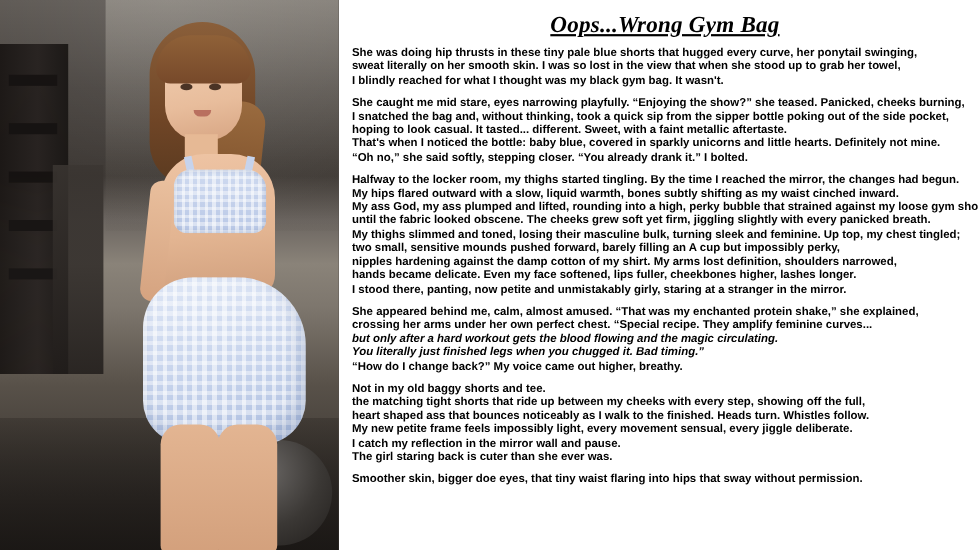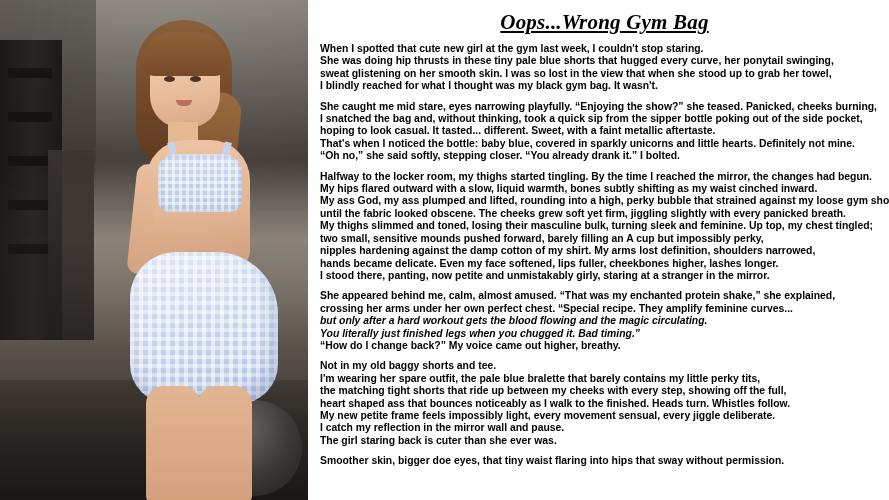--- a/index.html
+++ b/index.html
@@ -271,23 +271,22 @@
       <div class="leg-r"></div>
     </div>
   </div>
 
   <div class="content">
     <div class="title">Oops...Wrong Gym Bag</div>
 
     <div class="story">
 
       <p class="para">
-        <span class="line">When I spotted that cute new girl at the gym last week, I couldn't stop staring.</span>
         <span class="line">She was doing hip thrusts in these tiny pale blue shorts that hugged every curve, her ponytail swinging,</span>
-        <span class="line">sweat glistening on her smooth skin. I was so lost in the view that when she stood up to grab her towel,</span>
+        <span class="line">sweat literally on her smooth skin. I was so lost in the view that when she stood up to grab her towel,</span>
         <span class="line">I blindly reached for what I thought was my black gym bag. It wasn't.</span>
       </p>
 
       <p class="para">
         <span class="line">She caught me mid stare, eyes narrowing playfully. “Enjoying the show?” she teased. Panicked, cheeks burning,</span>
         <span class="line">I snatched the bag and, without thinking, took a quick sip from the sipper bottle poking out of the side pocket,</span>
         <span class="line">hoping to look casual. It tasted... different. Sweet, with a faint metallic aftertaste.</span>
         <span class="line">That's when I noticed the bottle: baby blue, covered in sparkly unicorns and little hearts. Definitely not mine.</span>
         <span class="line">“Oh no,” she said softly, stepping closer. “You already drank it.” I bolted.</span>
       </p>
@@ -307,21 +306,20 @@
       <p class="para">
         <span class="line">She appeared behind me, calm, almost amused. “That was my enchanted protein shake,” she explained,</span>
         <span class="line">crossing her arms under her own perfect chest. “Special recipe. They amplify feminine curves...</span>
         <span class="line it">but only after a hard workout gets the blood flowing and the magic circulating.</span>
         <span class="line it">You literally just finished legs when you chugged it. Bad timing.”</span>
         <span class="line">“How do I change back?” My voice came out higher, breathy.</span>
       </p>
 
       <p class="para">
         <span class="line">Not in my old baggy shorts and tee.</span>
-        <span class="line">I'm wearing her spare outfit, the pale blue bralette that barely contains my little perky tits,</span>
         <span class="line">the matching tight shorts that ride up between my cheeks with every step, showing off the full,</span>
         <span class="line">heart shaped ass that bounces noticeably as I walk to the finished. Heads turn. Whistles follow.</span>
         <span class="line">My new petite frame feels impossibly light, every movement sensual, every jiggle deliberate.</span>
         <span class="line">I catch my reflection in the mirror wall and pause.</span>
         <span class="line">The girl staring back is cuter than she ever was.</span>
       </p>
 
       <p class="para">
         <span class="line">Smoother skin, bigger doe eyes, that tiny waist flaring into hips that sway without permission.</span>
 

